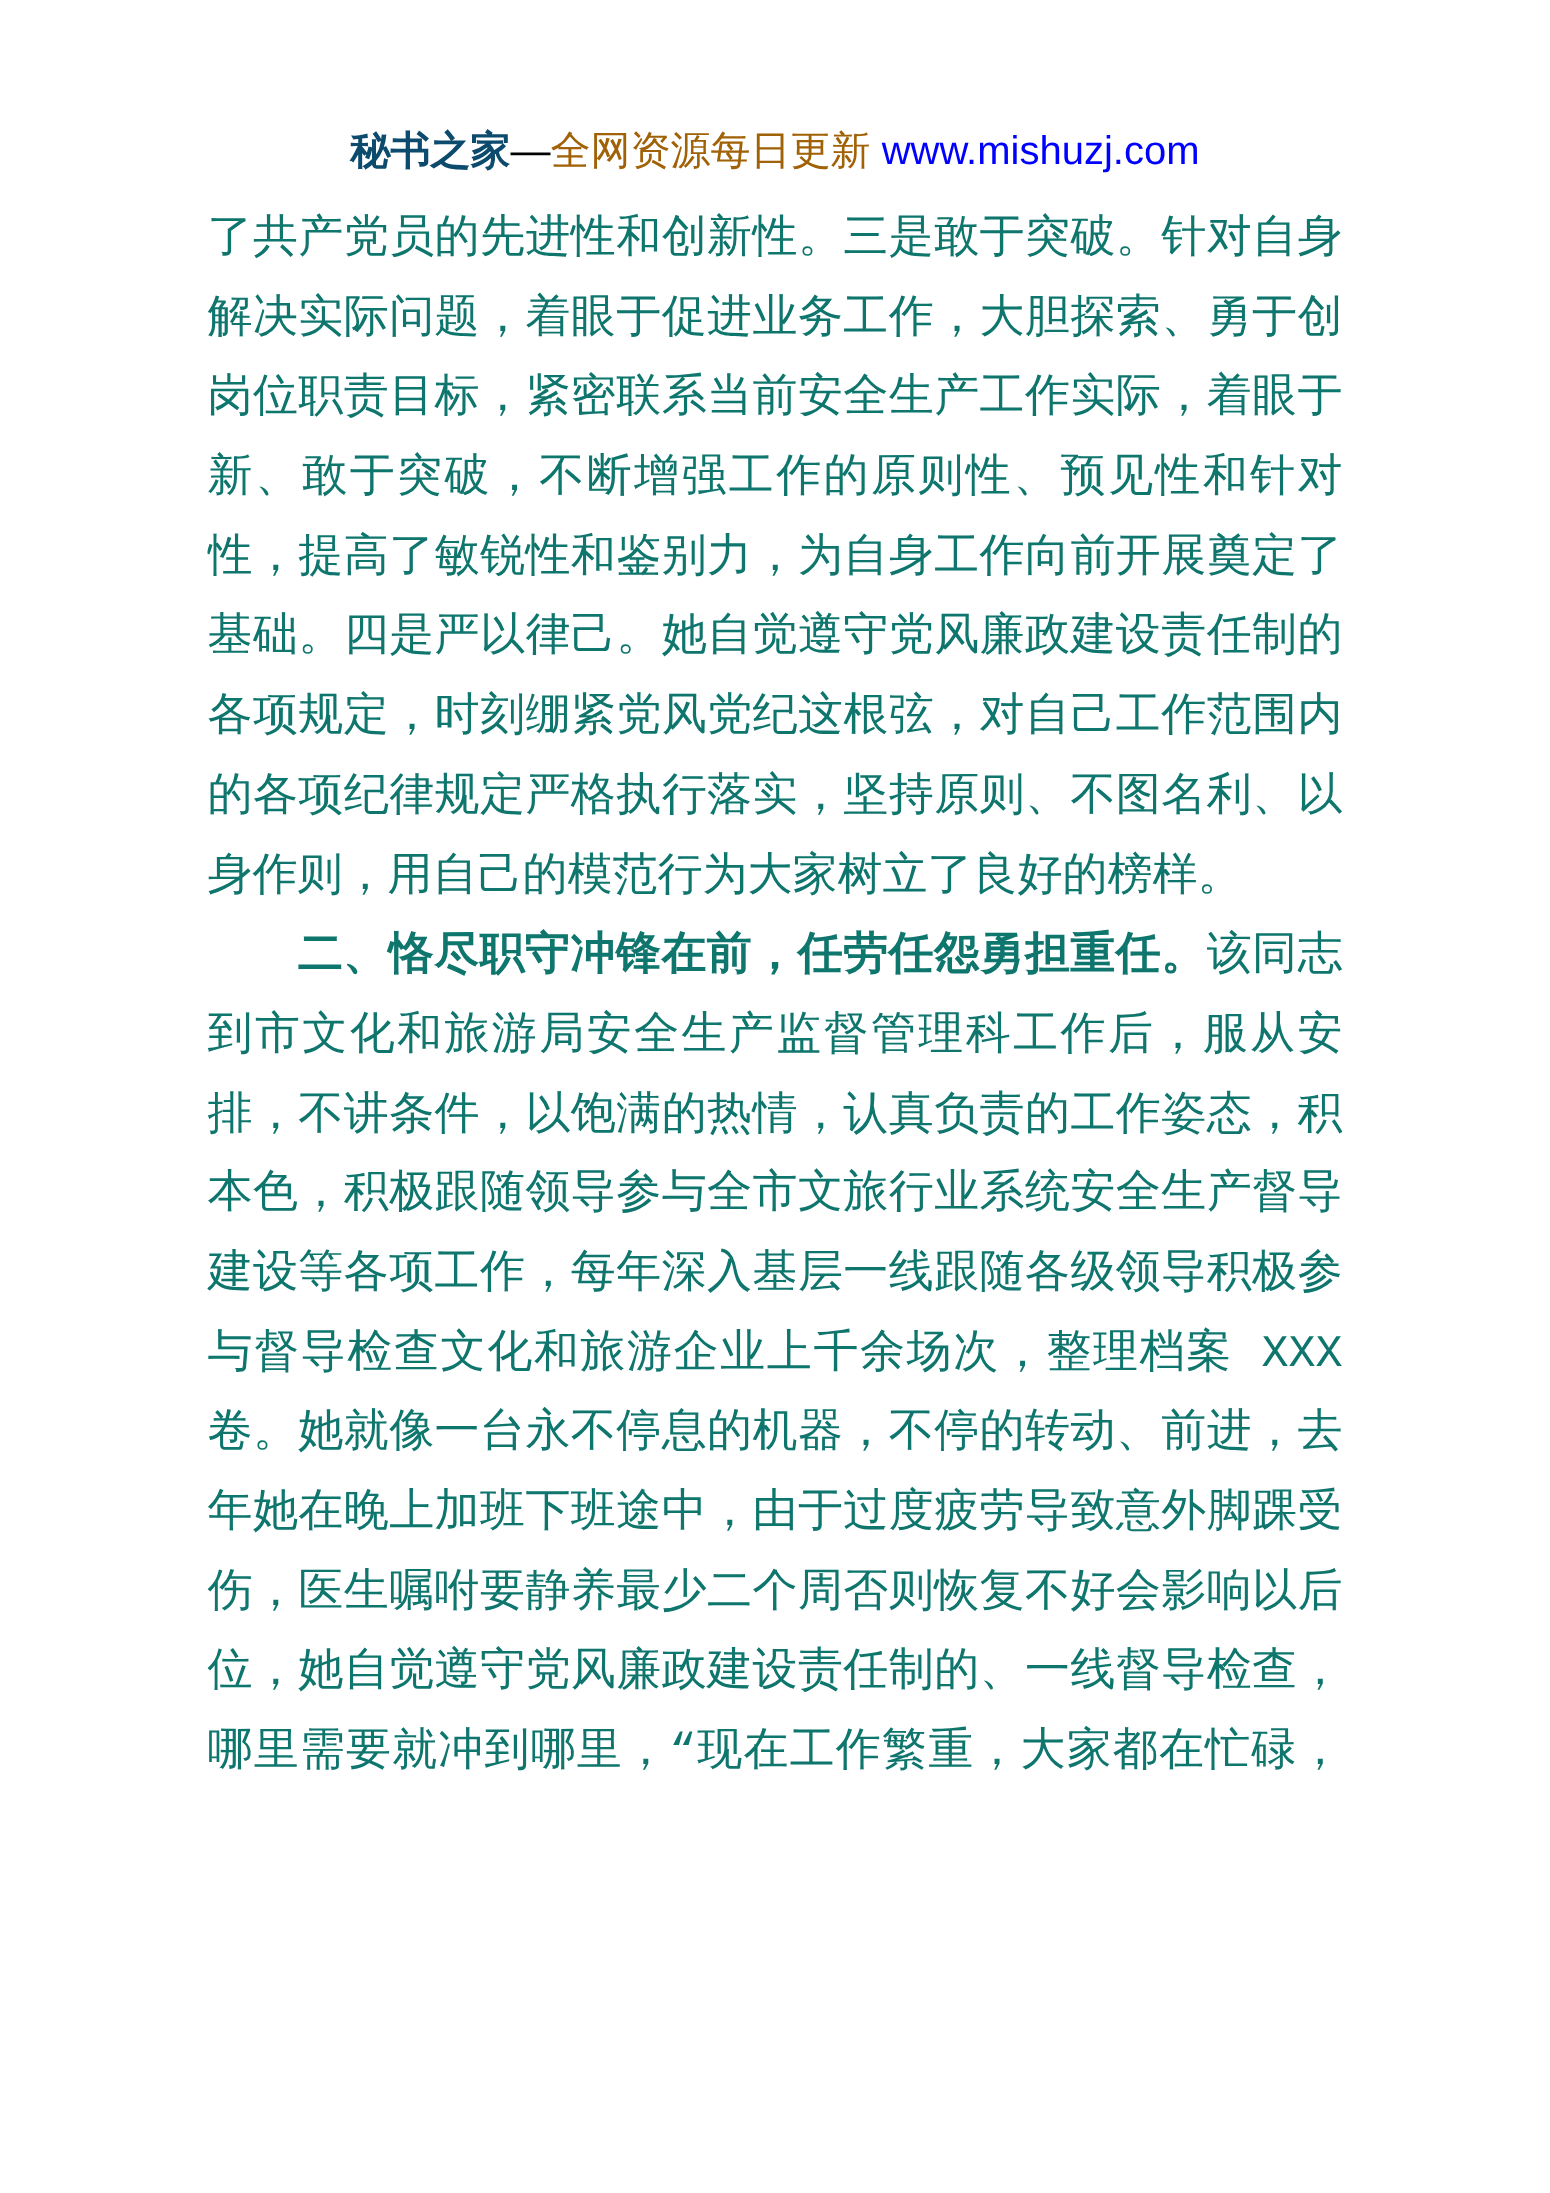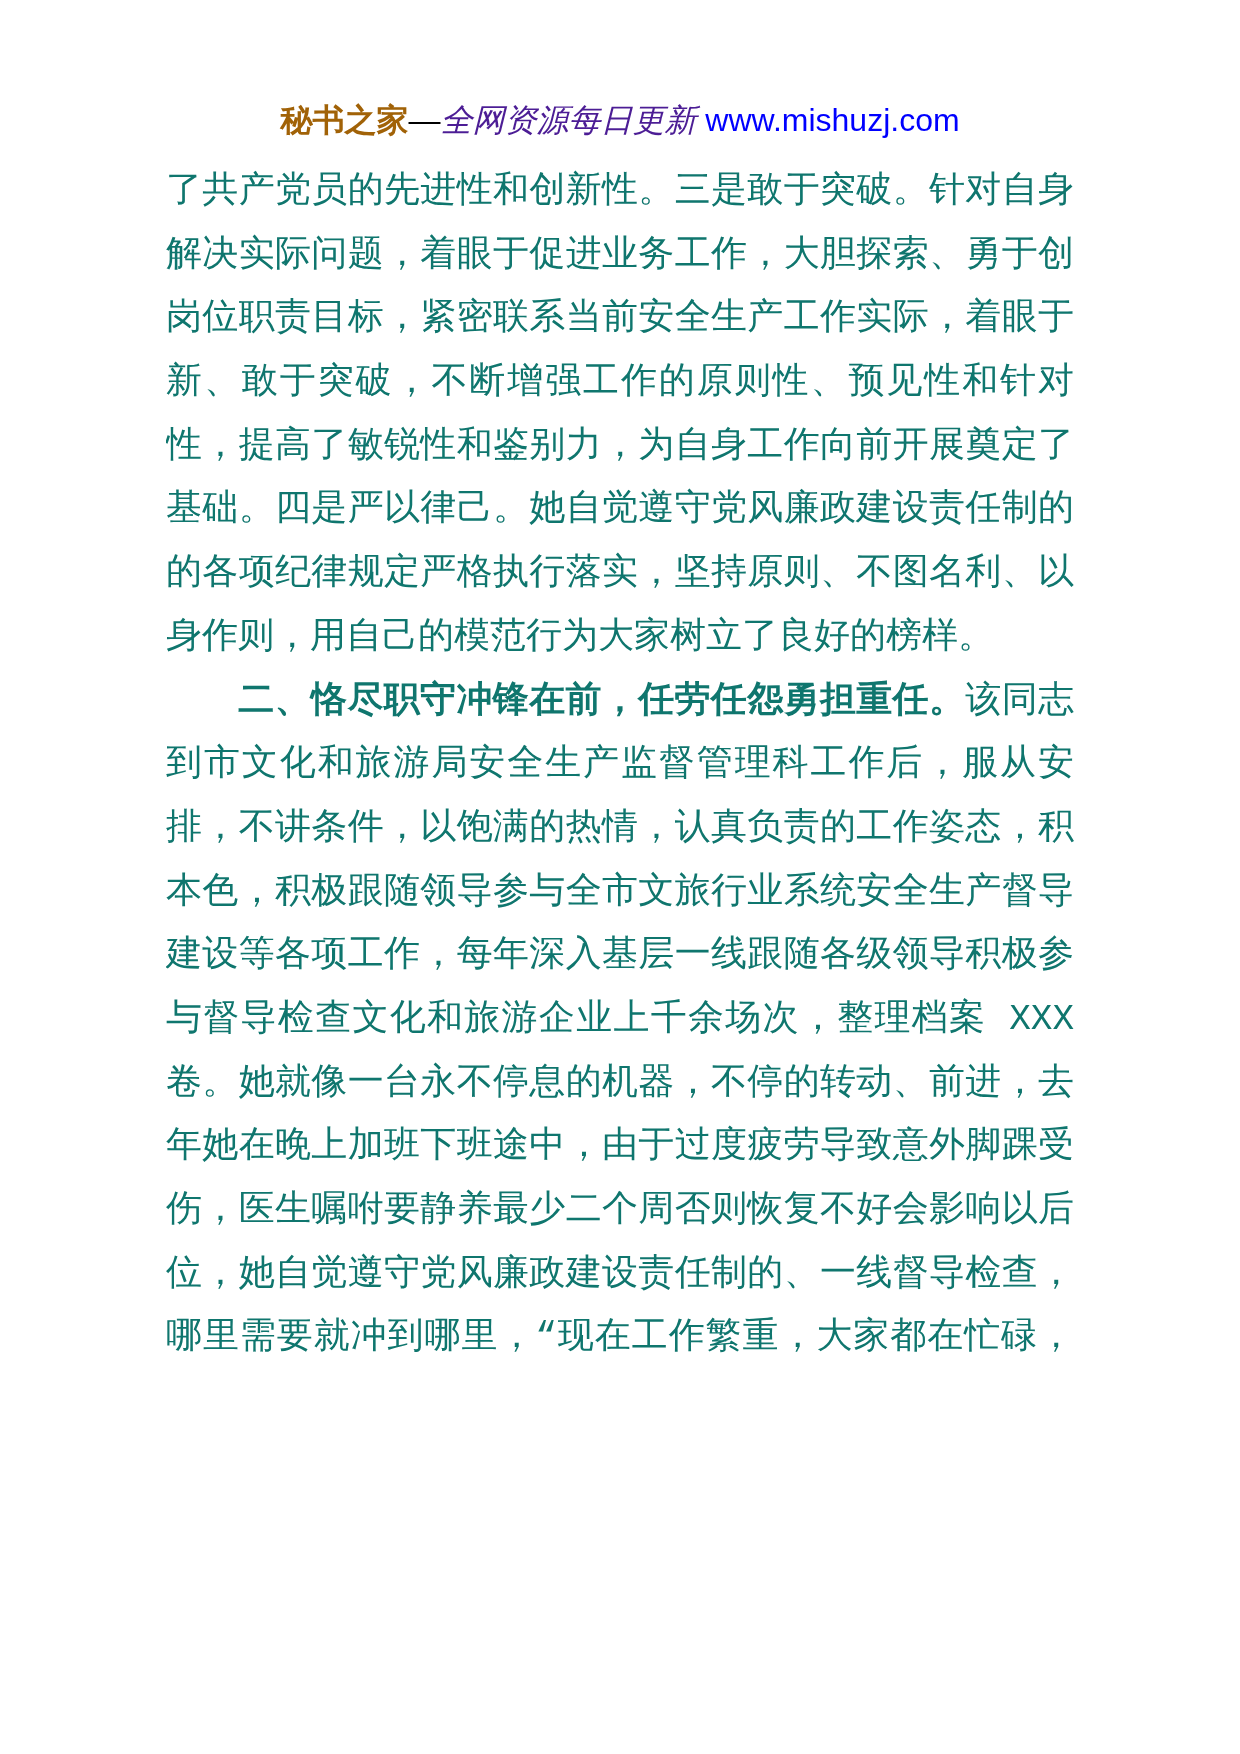--- a/index.html
+++ b/index.html
@@ -19,52 +19,53 @@
   .doc-header {
     padding-top: 98px;
     text-align: center;
     font-size: 32px;
     line-height: 44px;
     white-space: nowrap;
     color: #000000;
   }
   .site-name { font-weight: bold; }
   .separator { color: #000000; }
-  .tagline { color: #4c1d95; font-style: italic; }
+  .tagline { color: #a16207; }
   .url { text-decoration: none; }
   .doc-body {
     margin: 18px 166px 0 166px;
     width: 908px;
     font-size: 36px;
     line-height: 63.7px;
     color: #000000;
     letter-spacing: 0;
   }
   .line { height: 63.7px; overflow: hidden; }
   .line.j { text-align: justify; text-align-last: justify; }
   .b { font-weight: bold; }
   .ind { display: inline-block; width: 72px; }
 </style>
 </head>
 <body>
 
 <div class="page">
 
-  <div class="doc-header"><span class="site-name" style="color: #a16207;">秘书之家</span><span class="separator">—</span><span class="tagline">全网资源每日更新</span>
+  <div class="doc-header"><span class="site-name" style="color: #0c4a6e;">秘书之家</span><span class="separator">—</span><span class="tagline">全网资源每日更新</span>
     <span class="url" style="color: rgb(0, 0, 255);">www.mishuzj.com</span>
   </div>
 
   <div class="doc-body" style="color: #0f766e; font-family: Liberation Mono, monospace;">
       <div>
         <div class="line j"><span>了共产党员的先进性和创新性。三是敢于突破。针对自身</span></div>
         <div class="line j"><span>解决实际问题，着眼于促进业务工作，大胆探索、勇于创</span></div>
         <div class="line j"><span>岗位职责目标，紧密联系当前安全生产工作实际，着眼于</span></div>
         <div class="line j"><span>新、敢于突破，不断增强工作的原则性、预见性和针对</span></div>
         <div class="line j"><span>性，提高了敏锐性和鉴别力，为自身工作向前开展奠定了</span></div>
         <div class="line j"><span>基础。四是严以律己。她自觉遵守党风廉政建设责任制的</span></div>
+        <div class="line j"><span>各项规定，时刻绷紧党风党纪这根弦，对自己工作范围内</span></div>
         <div class="line j"><span>的各项纪律规定严格执行落实，坚持原则、不图名利、以</span></div>
         <div class="line"><span>身作则，用自己的模范行为大家树立了良好的榜样。</span></div>
       </div>
       <div>
         <div class="line j"><span class="ind"></span><span class="b">二、恪尽职守冲锋在前，任劳任怨勇担重任。</span><span>该同志</span></div>
         <div class="line j"><span>到市文化和旅游局安全生产监督管理科工作后，服从安</span></div>
         <div class="line j"><span>排，不讲条件，以饱满的热情，认真负责的工作姿态，积</span></div>
         <div class="line j"><span>本色，积极跟随领导参与全市文旅行业系统安全生产督导</span></div>
         <div class="line j"><span>建设等各项工作，每年深入基层一线跟随各级领导积极参</span></div>
         <div class="line j"><span>与督导检查文化和旅游企业上千余场次，整理档案 XXX 余</span></div>

